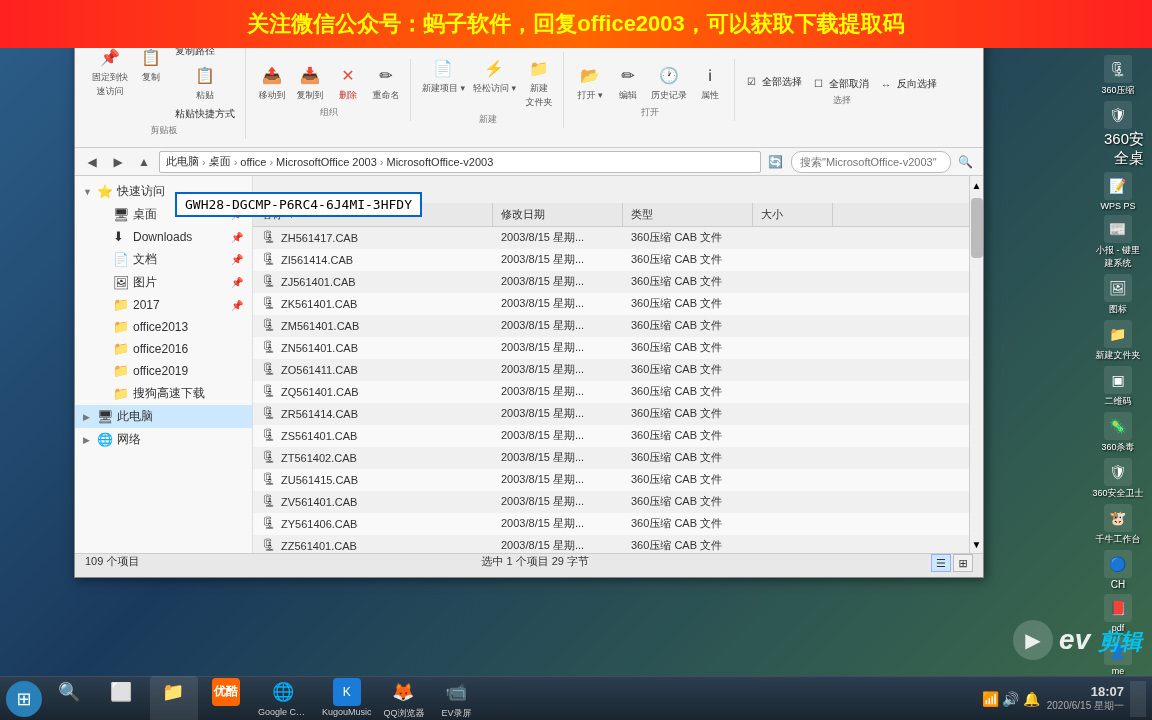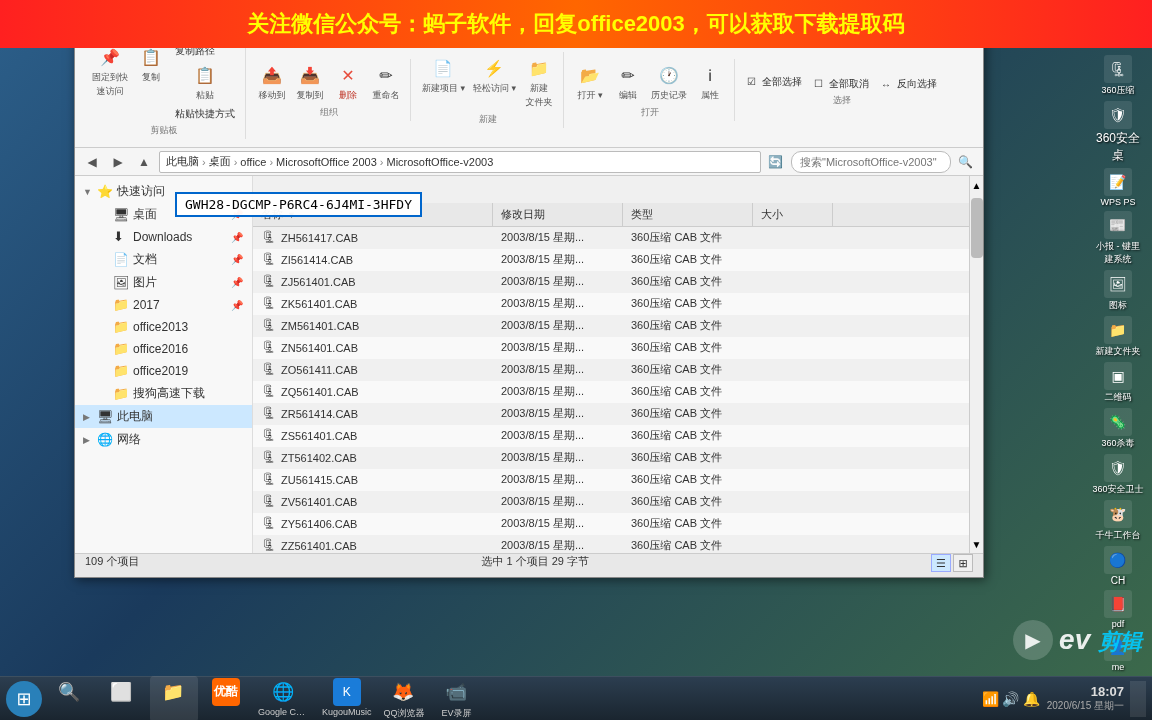--- a/index.html
+++ b/index.html
@@ -272,21 +272,21 @@
 </div>
 
 <div class="desktop-icons-right">
 
 <div class="right-icon">
     <div class="icon-img" style="background:rgba(255,255,255,0.1);border-radius:3px;">🗜</div>
     <span style="font-size:9px;color:white;text-shadow:1px 1px 2px black;">360压缩</span>
   </div>
     <div class="right-icon">
     <div class="icon-img" style="background:rgba(255,255,255,0.1);border-radius:3px;">🛡</div>
-    <span style="font-size:12px;color:white;text-shadow:1px 1px 2px black;">360安全桌</span>
+    <span style="font-size:15px;color:white;text-shadow:1px 1px 2px black;text-align:right;">360安全桌</span>
   </div>
     <div class="right-icon">
     <div class="icon-img" style="background:rgba(255,255,255,0.1);border-radius:3px;">📝</div>
     <span style="font-size:9px;color:white;text-shadow:1px 1px 2px black;">WPS PS</span>
   </div>
     <div class="right-icon">
     <div class="icon-img" style="background:rgba(255,255,255,0.1);border-radius:3px;">📰</div>
     <span style="font-size:9px;color:white;text-shadow:1px 1px 2px black;">小报 - 键里建系统</span>
   </div>
     <div class="right-icon">

